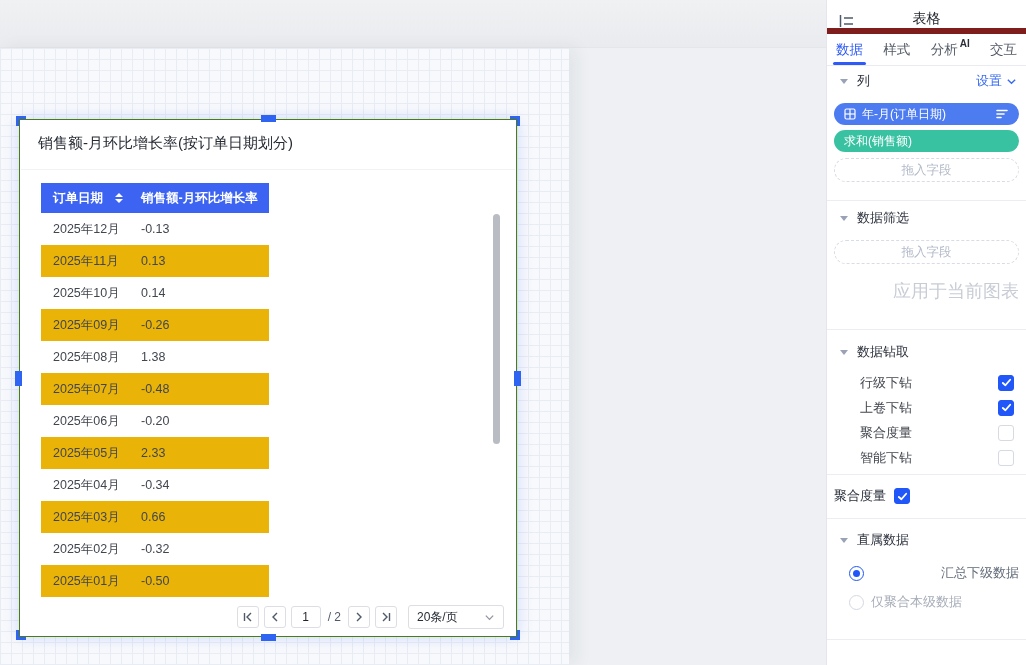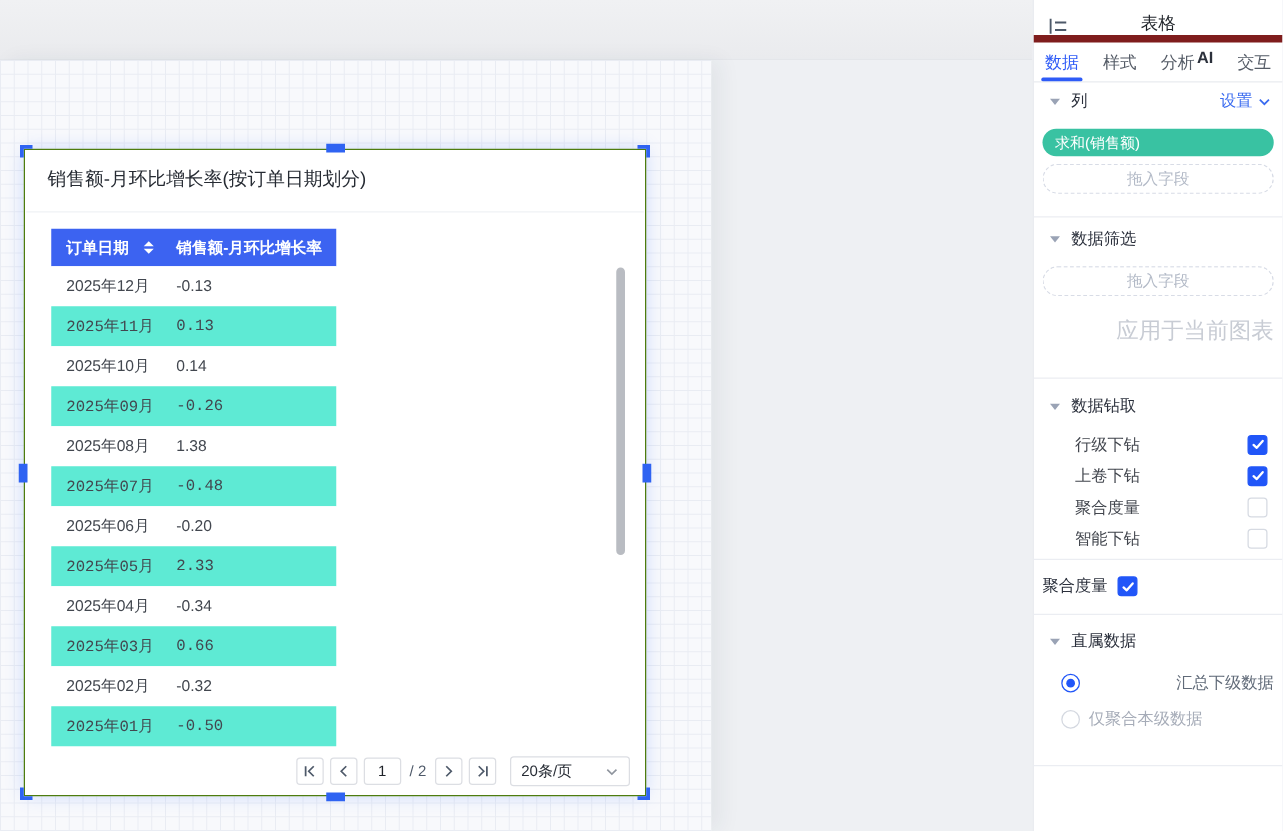--- a/index.html
+++ b/index.html
@@ -25,21 +25,21 @@
   .widget-title { position:absolute; left:18px; top:14px; font-size:15px; color:#262b33; }
   .title-divider { position:absolute; left:1px; right:1px; top:49px; border-top:1px solid #f0f2f5; }
   .tbl { position:absolute; left:21px; top:63px; width:228px; font-size:12.5px; }
   .tbl-header { height:30px; background:#3c63f1; color:#fff; display:flex; align-items:center; font-weight:bold; }
   .th-col1 { width:100px; display:flex; align-items:center; padding-left:12px; }
   .sort-both { display:flex; flex-direction:column; gap:2px; margin-left:12px; }
   .tri-up { width:0; height:0; border-left:4px solid transparent; border-right:4px solid transparent; border-bottom:4px solid #fff; }
   .tri-down { width:0; height:0; border-left:4px solid transparent; border-right:4px solid transparent; border-top:4px solid #fff; }
   .th-col2 { flex:1; }
   .trow { height:32px; display:flex; align-items:center; color:#42474f; background:#fff; }
-  .trow.alt { background:#5eead4;font-family:Liberation Mono, monospace; }
+  .trow.alt { background:#eab308; }
   .cell-date { width:100px; padding-left:12px; }
   .scroll-thumb { position:absolute; left:473px; top:94px; width:7px; height:230px;
     background:#b9bcc2; border-radius:4px; }
   
   .pager { position:absolute; right:12px; bottom:7px; display:flex; align-items:center; gap:5px;
     font-size:12px; color:#4e5969; }
   .pg-btn { width:22px; height:22px; border:1px solid #dcdee3; border-radius:3px; background:#fff;
     display:flex; align-items:center; justify-content:center; }
   .pg-page { width:30px; height:22px; border:1px solid #dcdee3; border-radius:3px; background:#fff;
     display:flex; align-items:center; justify-content:center; color:#1f2329; }
@@ -64,21 +64,21 @@
     display:flex; align-items:flex-end; }
   .p-collapse { margin-left:12px; display:flex; }
   .p-title { position:absolute; left:0; right:0; text-align:center; font-size:14px;
     color:#1f2329; font-weight:500; }
   .p-tabs { height:32px; display:flex; align-items:center; justify-content:space-between;
     padding:0 9px; border-bottom:1px solid #e9ebf0; font-size:13.5px; color:#545b66; }
   .tab { position:relative; height:100%; display:flex; align-items:flex-start; padding-top:7px; }
   .tab.active { color:#2e5bf7; font-weight:500; }
   .tab.active::after { content:""; position:absolute; left:-3px; right:-3px; bottom:0;
     height:3px; background:#2e5bf7; border-radius:2px; }
-  .tab-badge { font-size:13px; font-weight:700; color:#2b303b; margin-left:2px; transform:translateY(-3px); }
+  .tab-badge { font-size:10px; font-weight:700; color:#2b303b; margin-left:2px; transform:translateY(-3px); }
   .sec { padding:0 7px; }
   .sec-head { display:flex; align-items:center; height:30px; padding-left:6px; }
   .caret { width:0; height:0; border-left:4px solid transparent; border-right:4px solid transparent;
     border-top:5px solid #9aa3b5; }
   .sec-title { margin-left:9px; font-size:13px; color:#2b303c; }
   .sec-action { margin-left:auto; color:#3a6bf0; font-size:13px; display:flex; align-items:center; gap:4px; padding-right:2px; }
   .pill { height:22px; border-radius:11px; display:flex; align-items:center; color:#fff;
     font-size:12px; margin-bottom:5px; padding:0 10px; }
   .pill.dimension { background:#4d7bf0; }
   .pill.measure { background:#39c2a2; }
@@ -268,20 +268,37 @@
       <i class="caret"></i>
       <span class="sec-title">列</span>
       <span class="sec-action">
         <span>设置</span>
         <svg width="11" height="11" viewBox="0 0 12 12">
             <polyline points="2,4 6,8 10,4" fill="none" stroke="#3a6bf0" stroke-width="1.5"></polyline>
           </svg>
       </span>
     </div>
     <div>
+        <div class="pill dimension">
+          <svg class="grid-ic" width="12" height="12" viewBox="0 0 12 12">
+            <g fill="none" stroke="#fff" stroke-width="1.2">
+              <rect x="1" y="1" width="10" height="10" rx="1.5"></rect>
+              <line x1="6" y1="1" x2="6" y2="11"></line>
+              <line x1="1" y1="6" x2="11" y2="6"></line>
+            </g>
+          </svg>
+          <span class="pill-label">年-月(订单日期)</span>
+          <svg class="sort-ic" width="13" height="12" viewBox="0 0 13 12">
+            <g stroke="#fff" stroke-width="1.6" stroke-linecap="round">
+              <line x1="1" y1="2.5" x2="11" y2="2.5"></line>
+              <line x1="1" y1="6" x2="8" y2="6"></line>
+              <line x1="1" y1="9.5" x2="5" y2="9.5"></line>
+            </g>
+          </svg>
+        </div>
         <div class="pill measure">
           <span class="pill-label">求和(销售额)</span>
         </div>
       </div>
     <div class="drop-zone">拖入字段</div>
   </div>
   <div class="divider"></div>
 
   <div class="sec sec-filter">
     <div class="sec-head">

